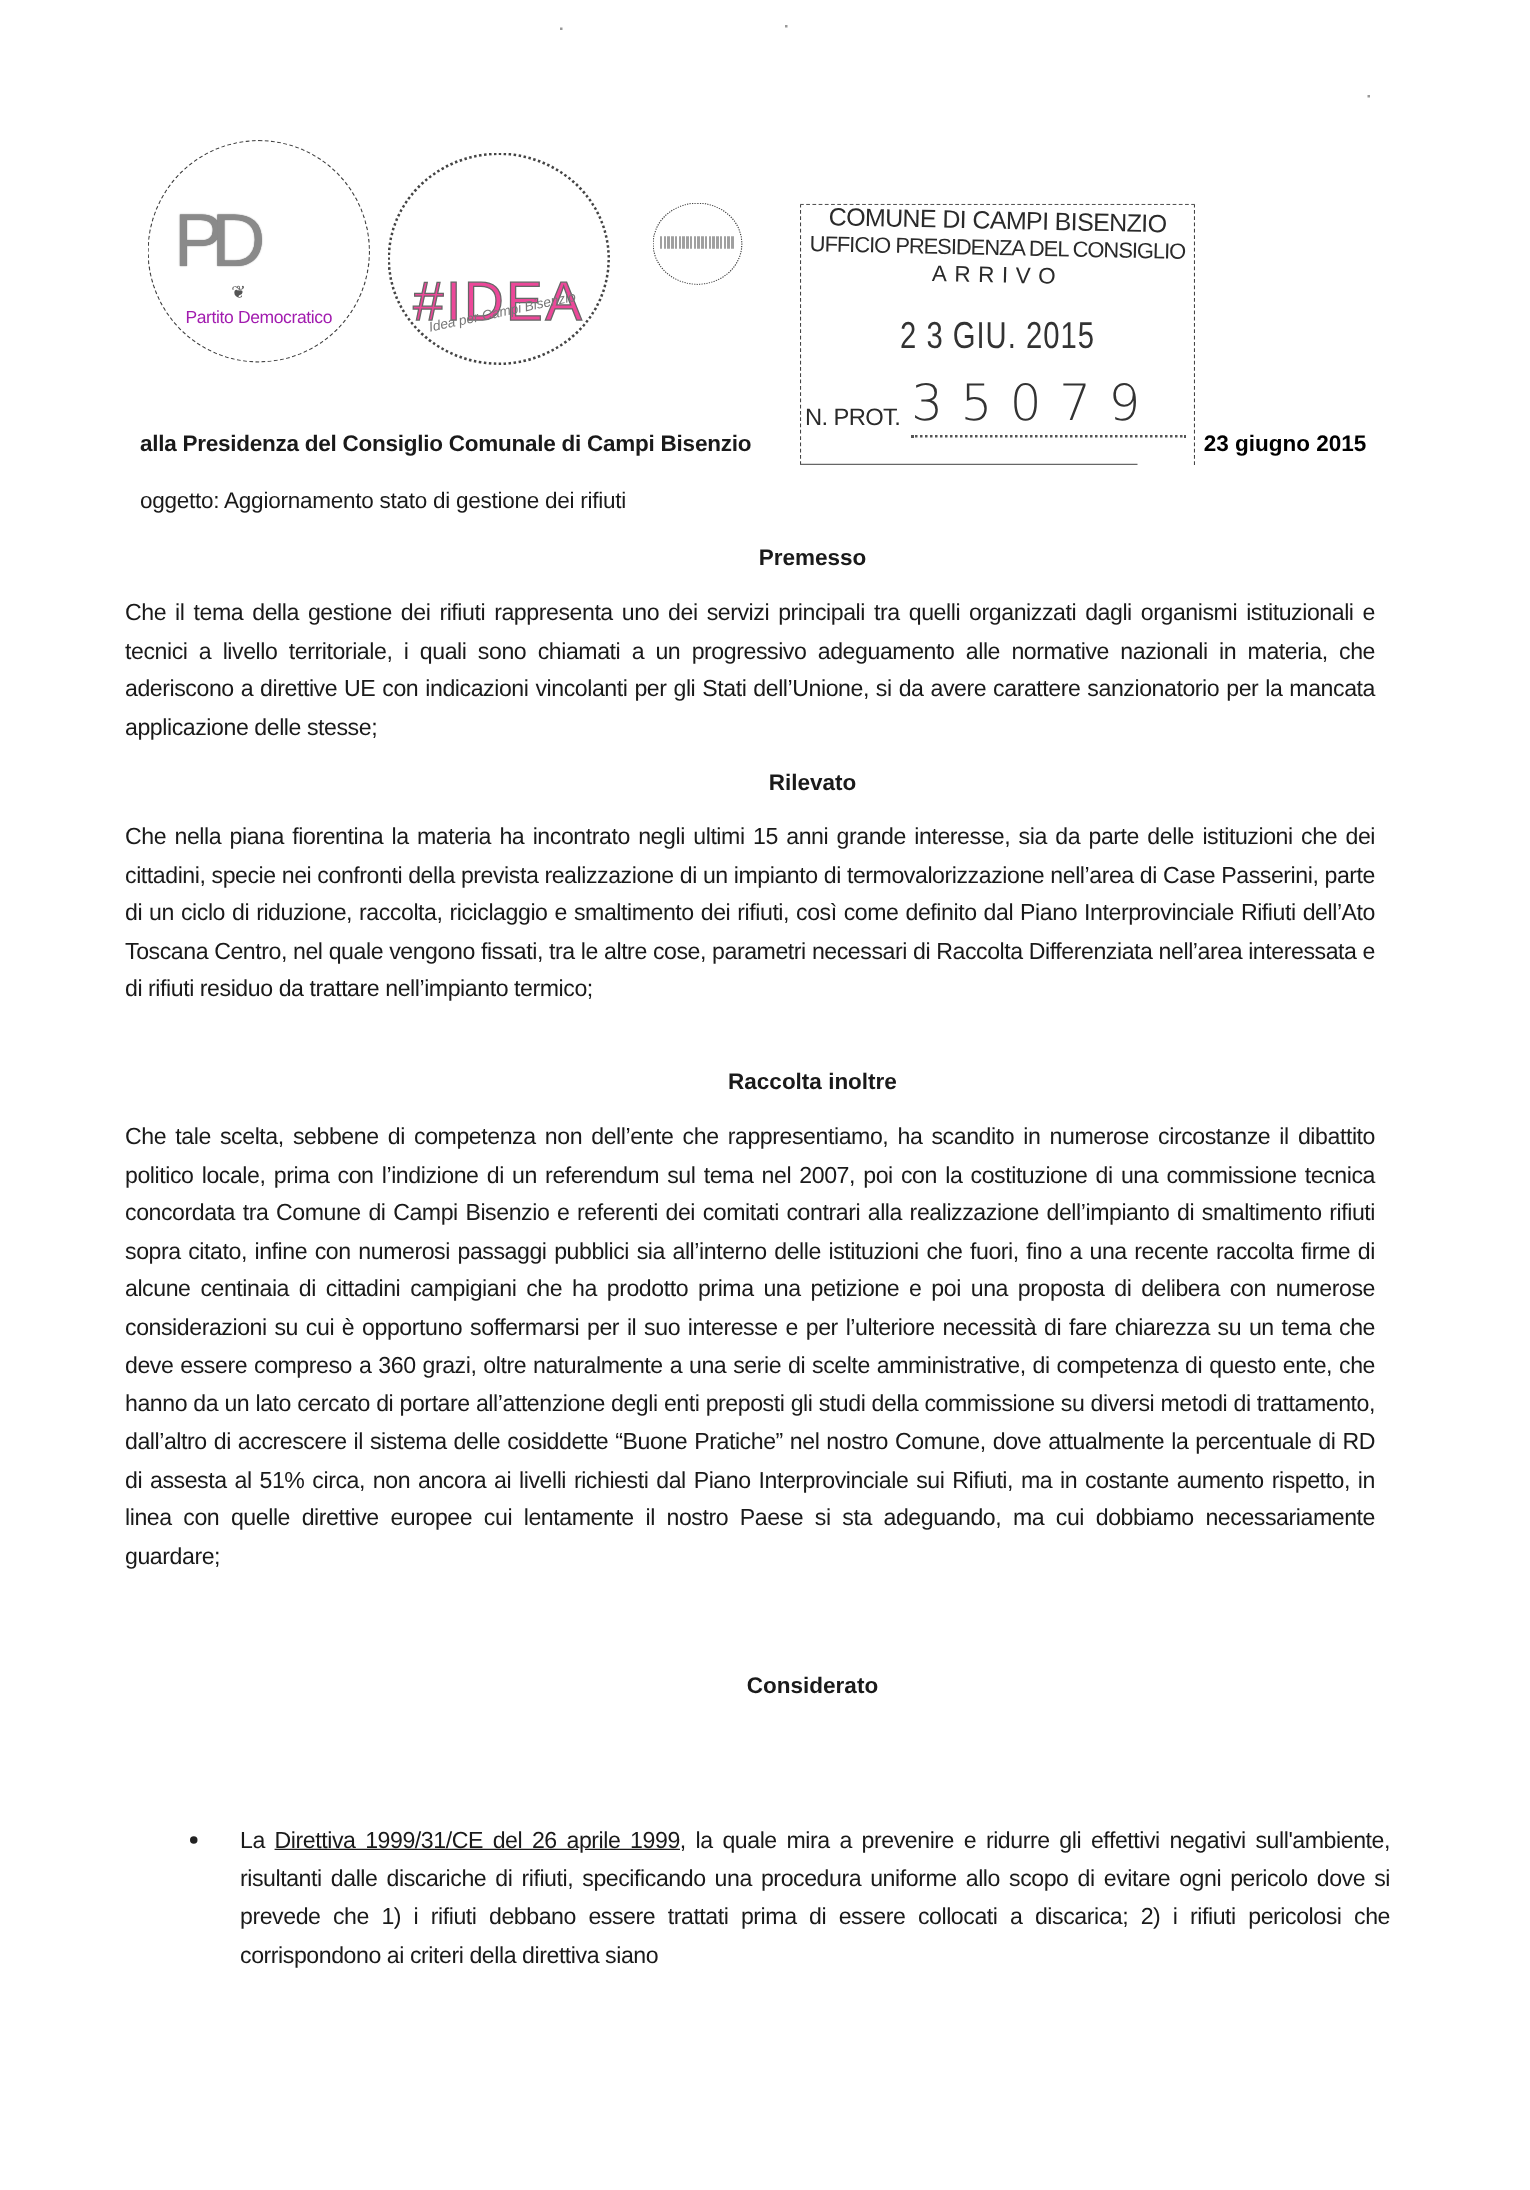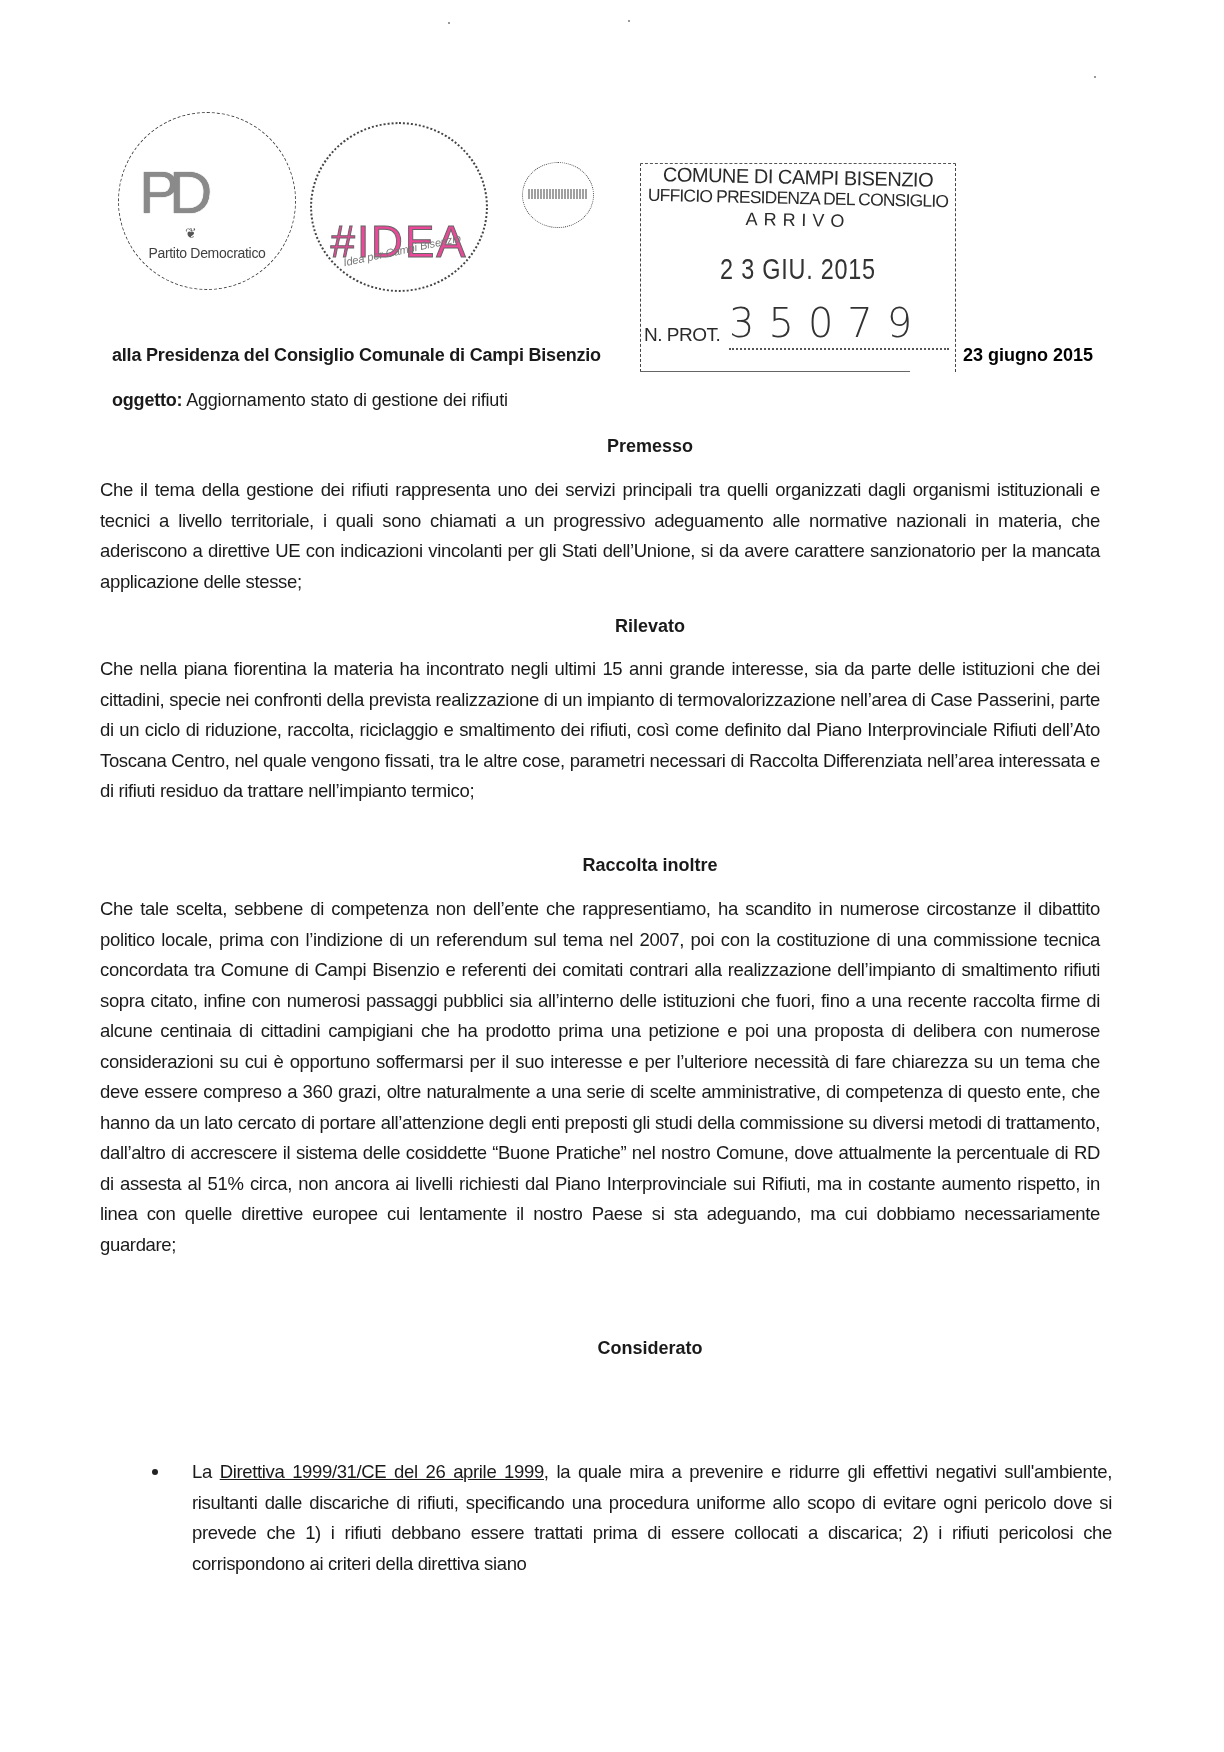--- a/index.html
+++ b/index.html
@@ -42,21 +42,21 @@
       color: #8a8a8a;
       letter-spacing: -10px;
       text-shadow: 0 0 1px #555;
     }
     .pd-caption {
       position: absolute;
       left: 0; right: 0; top: 132px;
       text-align: center;
       font-family: "Liberation Sans", sans-serif;
       font-size: 14px;
-      color: #404040;
+      color: #a21caf;
       letter-spacing: -0.3px;
     }
     .pd-leaf {
       position: absolute;
       left: 66px; top: 112px;
       font-size: 14px;
       color: #555;
     }
     .logo-idea {
       left: 310px; top: 122px; width: 178px; height: 170px;
@@ -163,21 +163,21 @@
       font-size: 18px; font-weight: bold;
       color: #000000;
     }
     .subject {
       position: absolute;
       left: 112px; top: 390px;
       font-size: 18px;
       color: #1a1a1a;
       letter-spacing: -0.2px;
     }
-    .subject b { font-weight: bold; }
+    .subject b { font-weight: normal; }
 
     .heading {
       position: absolute;
       left: 0; width: 1224px;
       text-align: center;
       font-size: 18px; font-weight: bold;
       color: #1a1a1a;
       padding-left: 38px;
     }
     .para {

